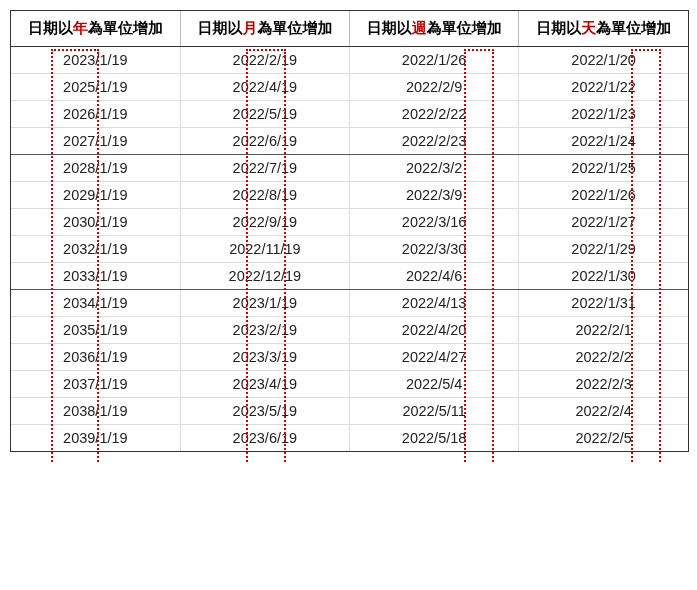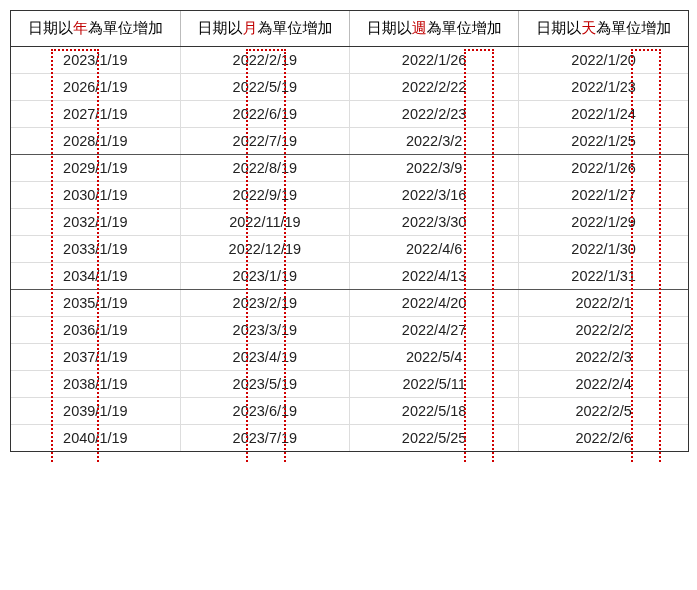--- a/index.html
+++ b/index.html
@@ -13,21 +13,21 @@
     border: 1px solid #333;
     position: relative;
   }
   table {
     width: 100%;
     border-collapse: collapse;
     table-layout: fixed;
   }
   th {
     font-size: 15px;
-    font-weight: normal;
+    font-weight: bold;
     text-align: center;
     padding: 8px 2px;
     border-bottom: 1px solid #333;
     border-right: 1px solid #bbb;
     background: #fff;
     white-space: nowrap;
   }
   th:last-child { border-right: none; }
   th .unit { color: #c00000; }
   td {
@@ -72,20 +72,26 @@
           <span>日期以</span><span class="unit">天</span><span>為單位增加</span>
         </th>
       </tr>
     </thead>
     <tbody id="tbody">
         <tr>
           <td>2023/1/19</td>
           <td>2022/2/19</td>
           <td>2022/1/26</td>
           <td>2022/1/20</td>
+        </tr>
+        <tr>
+          <td>2025/1/19</td>
+          <td>2022/4/19</td>
+          <td>2022/2/9</td>
+          <td>2022/1/22</td>
         </tr>
         <tr>
           <td>2026/1/19</td>
           <td>2022/5/19</td>
           <td>2022/2/22</td>
           <td>2022/1/23</td>
         </tr>
         <tr>
           <td>2027/1/19</td>
           <td>2022/6/19</td>
@@ -151,26 +157,20 @@
           <td>2023/5/19</td>
           <td>2022/5/11</td>
           <td>2022/2/4</td>
         </tr>
         <tr>
           <td>2039/1/19</td>
           <td>2023/6/19</td>
           <td>2022/5/18</td>
           <td>2022/2/5</td>
         </tr>
-        <tr>
-          <td>2040/1/19</td>
-          <td>2023/7/19</td>
-          <td>2022/5/25</td>
-          <td>2022/2/6</td>
-        </tr>
       </tbody>
   </table>
 
   <div class="dashbox" style="top:38px; left:40px; width:48px; height:532px;"></div>
   <div class="dashbox" style="top:38px; left:235px; width:40px; height:532px;"></div>
   <div class="dashbox" style="top:38px; left:453px; width:30px; height:532px;"></div>
   <div class="dashbox" style="top:38px; left:620px; width:30px; height:532px;"></div>
 </div>
 
 </body></html>

